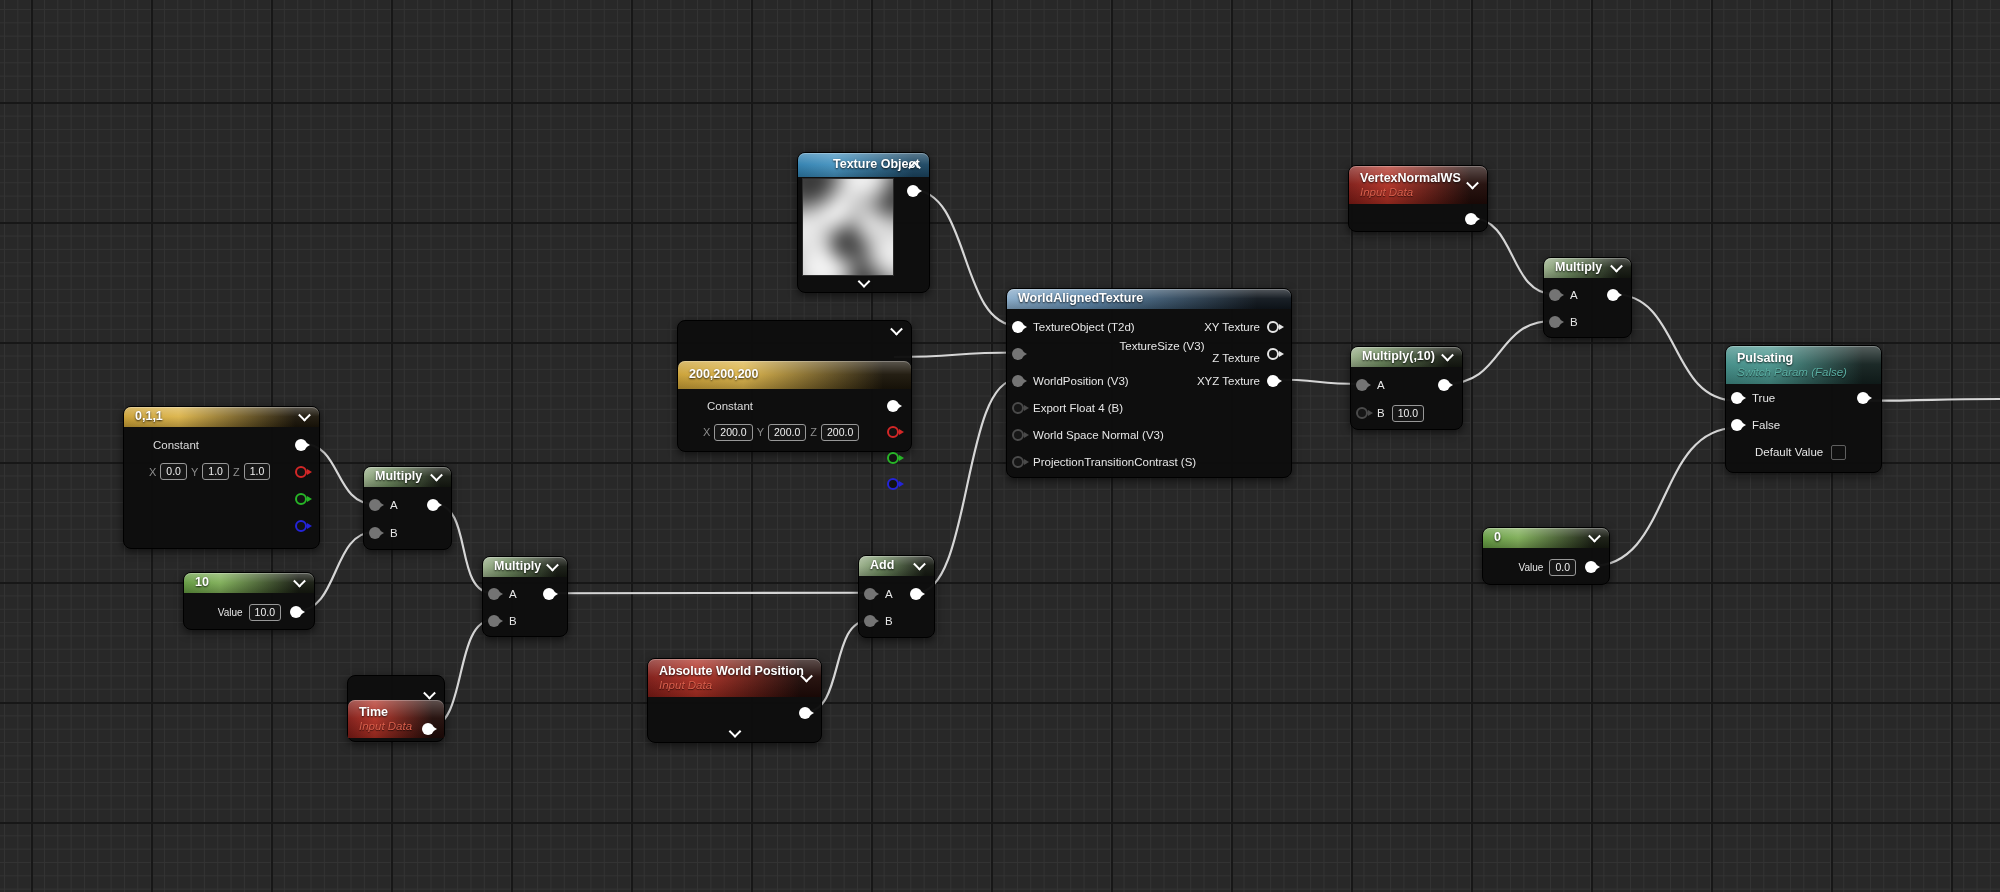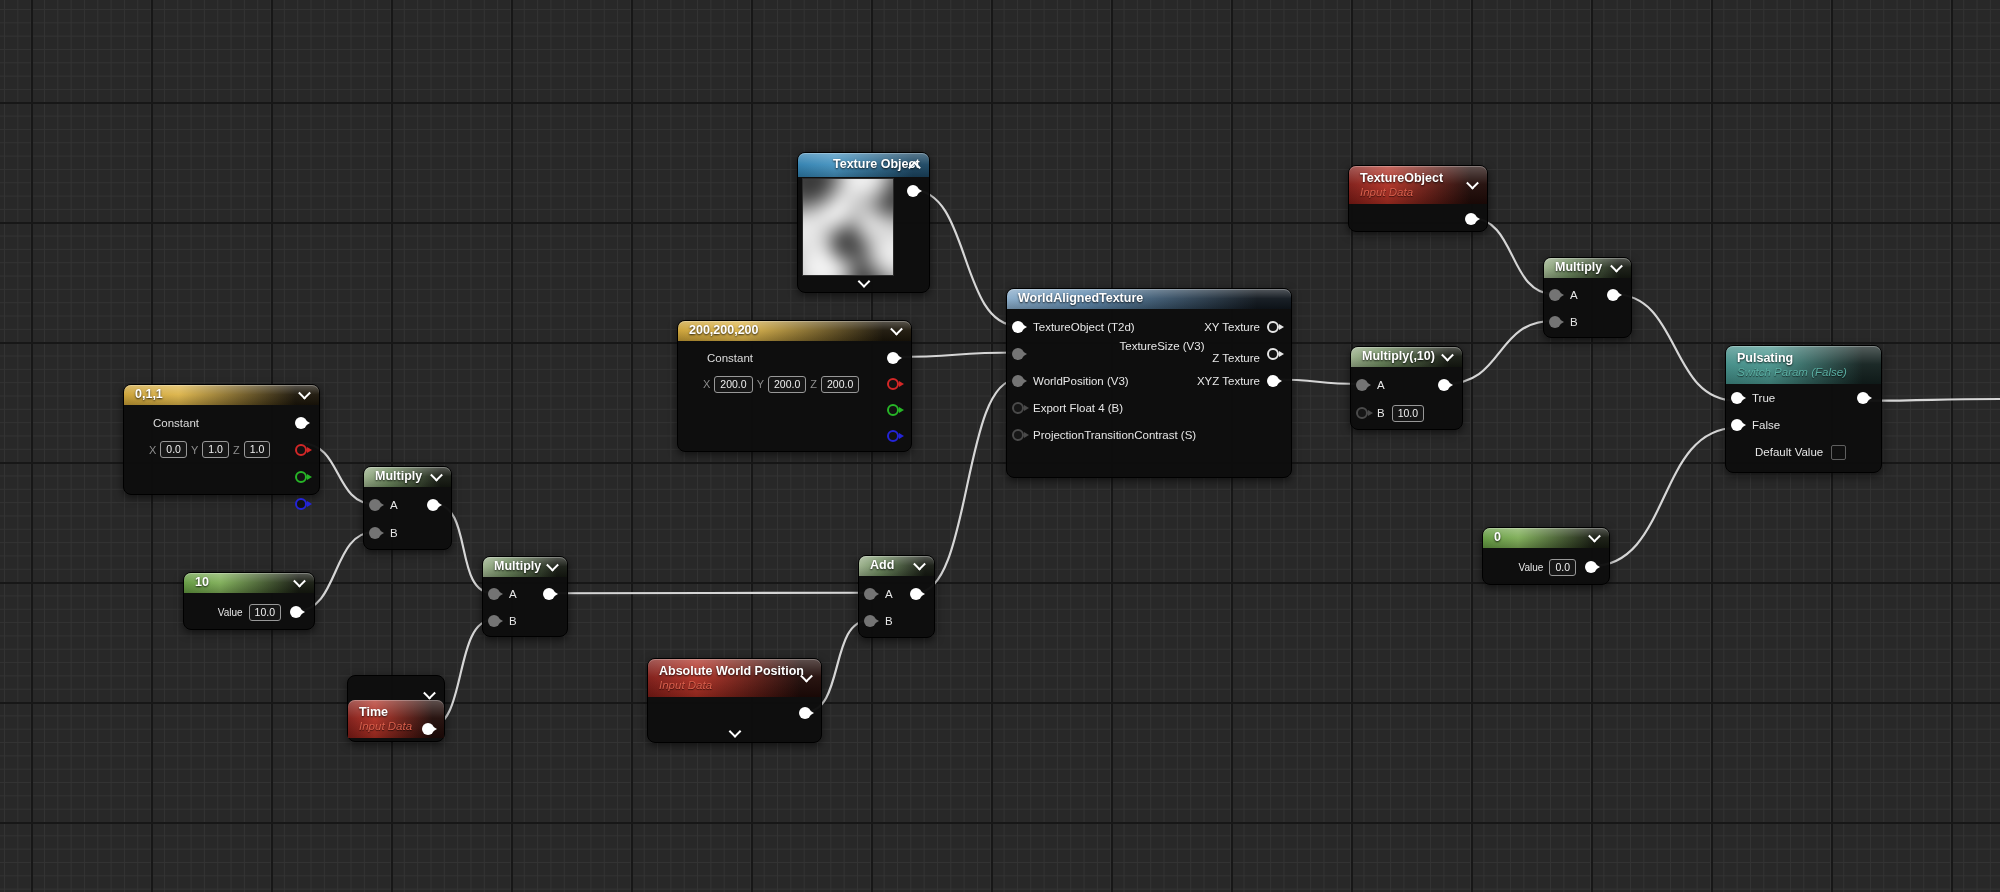--- a/index.html
+++ b/index.html
@@ -108,21 +108,21 @@
         <div class="title">Texture Object</div>
       </div>
       <span class="chev up" style="top: 12px;"></span>
       <div class="preview">
         <div class="noise"></div>
       </div>
       <span class="pin abs white" style="left: 109px; top: 32px;"></span>
       <span class="chev bottom"></span>
     </div>
     <div class="node" style="left: 677px; top: 320px; width: 235px; height: 132px;">
-      <div class="hdr" style="height: 20px; background: linear-gradient(90deg, rgb(202, 160, 53), rgb(220, 180, 74) 28%, rgb(28, 22, 10) 88%);">
+      <div class="hdr" style="height: 28px; background: linear-gradient(90deg, rgb(202, 160, 53), rgb(220, 180, 74) 28%, rgb(28, 22, 10) 88%); margin-top: 40px;">
         <div class="shine"></div>
         <div class="title">200,200,200</div>
       </div>
       <span class="chev down" style="top: 10px;"></span>
       <div class="rows" style="margin-top: 4px;">
         <div class="row" style="height: 26px;">
           <span class="mid-label">Constant</span>
           <span class="pin out white"></span>
         </div>
         <div class="row" style="height: 26px;">
@@ -137,21 +137,21 @@
           <span class="pin out ring-red"></span>
         </div>
         <div class="row" style="height: 26px;">
           <span class="pin out ring-green"></span>
         </div>
         <div class="row" style="height: 26px;">
           <span class="pin out ring-blue"></span>
         </div>
       </div>
     </div>
-    <div class="node" style="left: 123px; top: 384px; width: 197px; height: 111px;">
+    <div class="node" style="left: 123px; top: 406px; width: 197px; height: 143px;">
       <div class="hdr" style="height: 20px; background: linear-gradient(90deg, rgb(202, 160, 53), rgb(220, 180, 74) 28%, rgb(28, 22, 10) 88%);">
         <div class="shine"></div>
         <div class="title">0,1,1</div>
       </div>
       <span class="chev down" style="top: 10px;"></span>
       <div class="rows" style="margin-top: 4px;">
         <div class="row" style="height: 27.25px;">
           <span class="mid-label">Constant</span>
           <span class="pin out white"></span>
         </div>
@@ -286,28 +286,32 @@
           <span class="in-label">WorldPosition (V3)</span>
           <span class="out-label">XYZ Texture</span>
           <span class="pin out white"></span>
         </div>
         <div class="row" style="height: 27px;">
           <span class="pin in hollow"></span>
           <span class="in-label">Export Float 4 (B)</span>
         </div>
         <div class="row" style="height: 27px;">
           <span class="pin in hollow"></span>
+          <span class="in-label">World Space Normal (V3)</span>
+        </div>
+        <div class="row" style="height: 27px;">
+          <span class="pin in hollow"></span>
           <span class="in-label">ProjectionTransitionContrast (S)</span>
         </div>
       </div>
     </div>
     <div class="node" style="left: 1348px; top: 165px; width: 140px; height: 67px;">
       <div class="hdr" style="height: 38px; background: linear-gradient(90deg, rgb(126, 27, 22), rgb(176, 48, 36) 28%, rgb(32, 11, 8) 88%);">
         <div class="shine"></div>
-        <div class="title">TextureObject</div>
+        <div class="title">VertexNormalWS</div>
         <div class="subtitle" style="color: rgb(217, 95, 76);">Input Data</div>
       </div>
       <span class="chev down" style="top: 19px;"></span>
       <span class="pin abs white" style="left: 116px; top: 47px;"></span>
     </div>
     <div class="node" style="left: 1543px; top: 257px; width: 89px; height: 81px;">
       <div class="hdr" style="height: 20px; background: linear-gradient(90deg, rgb(156, 177, 140), rgb(109, 138, 94) 28%, rgb(22, 26, 18) 88%);">
         <div class="shine"></div>
         <div class="title">Multiply</div>
       </div>

